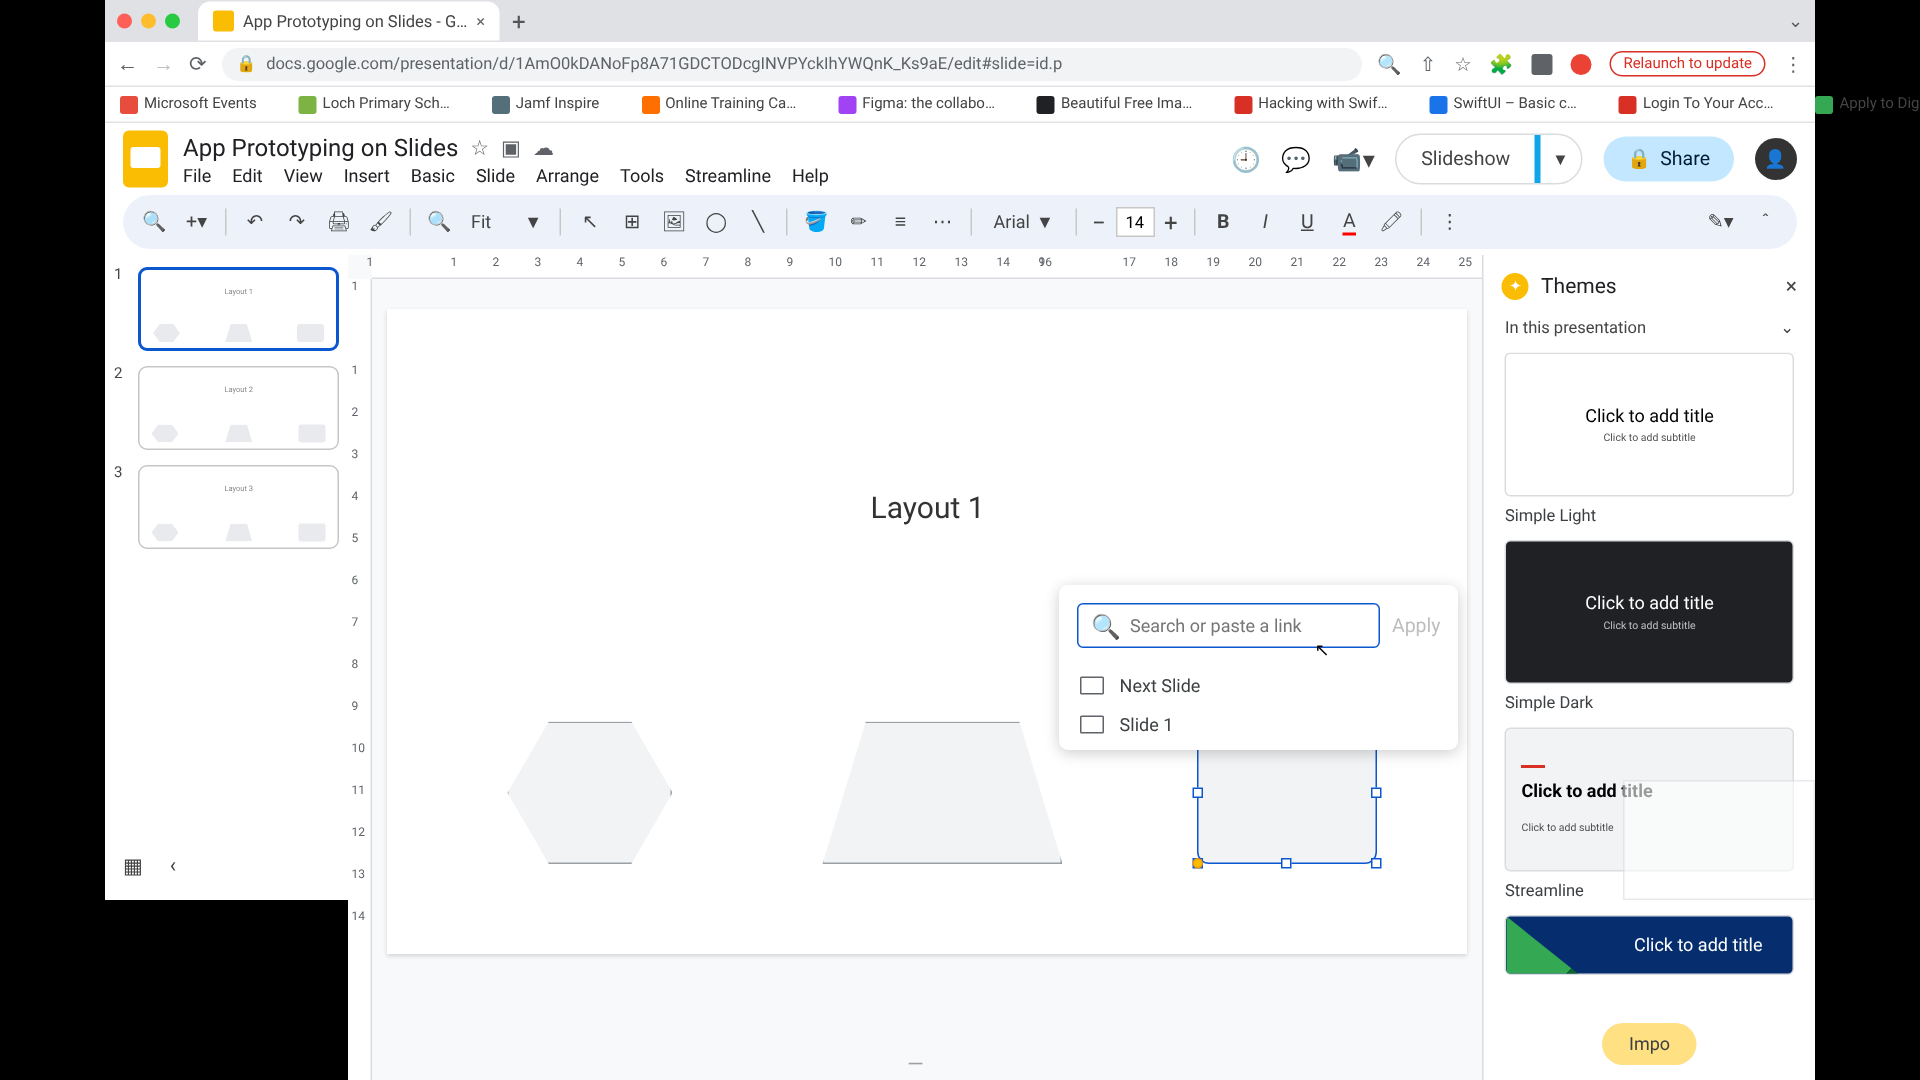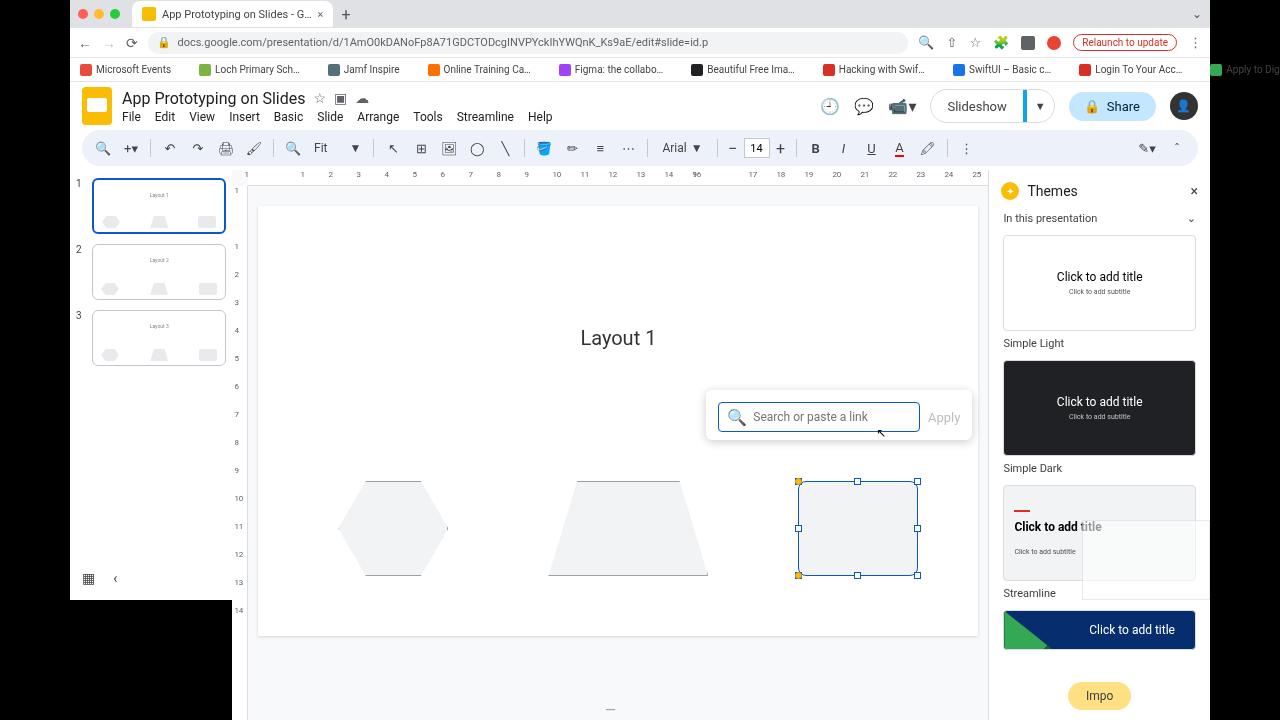--- a/index.html
+++ b/index.html
@@ -418,20 +418,30 @@
       </div>
 
       <div class="link-popup">
         <div class="link-top">
           <div class="search-link">
             <span>🔍</span>
             <input type="text" placeholder="Search or paste a link" style="">
           </div>
           <span class="apply-btn">Apply</span>
         </div>
+        <div class="link-items">
+          <div class="link-item">
+            <div class="slide-icon"></div>
+            <span>Next Slide</span>
+          </div>
+          <div class="link-item">
+            <div class="slide-icon"></div>
+            <span>Slide 1</span>
+          </div>
+        </div>
       </div>
       <div class="cursor-img">↖</div>
 
       <div style="text-align:center;color:#9aa0a6;font-size:14px;background:#f8f9fa;padding-bottom:2px">―</div>
     </div>
 
     <div class="themes-panel">
       <div class="themes-head">
         <div class="themes-head-icon">✦</div>
         <div class="themes-title">Themes</div>

